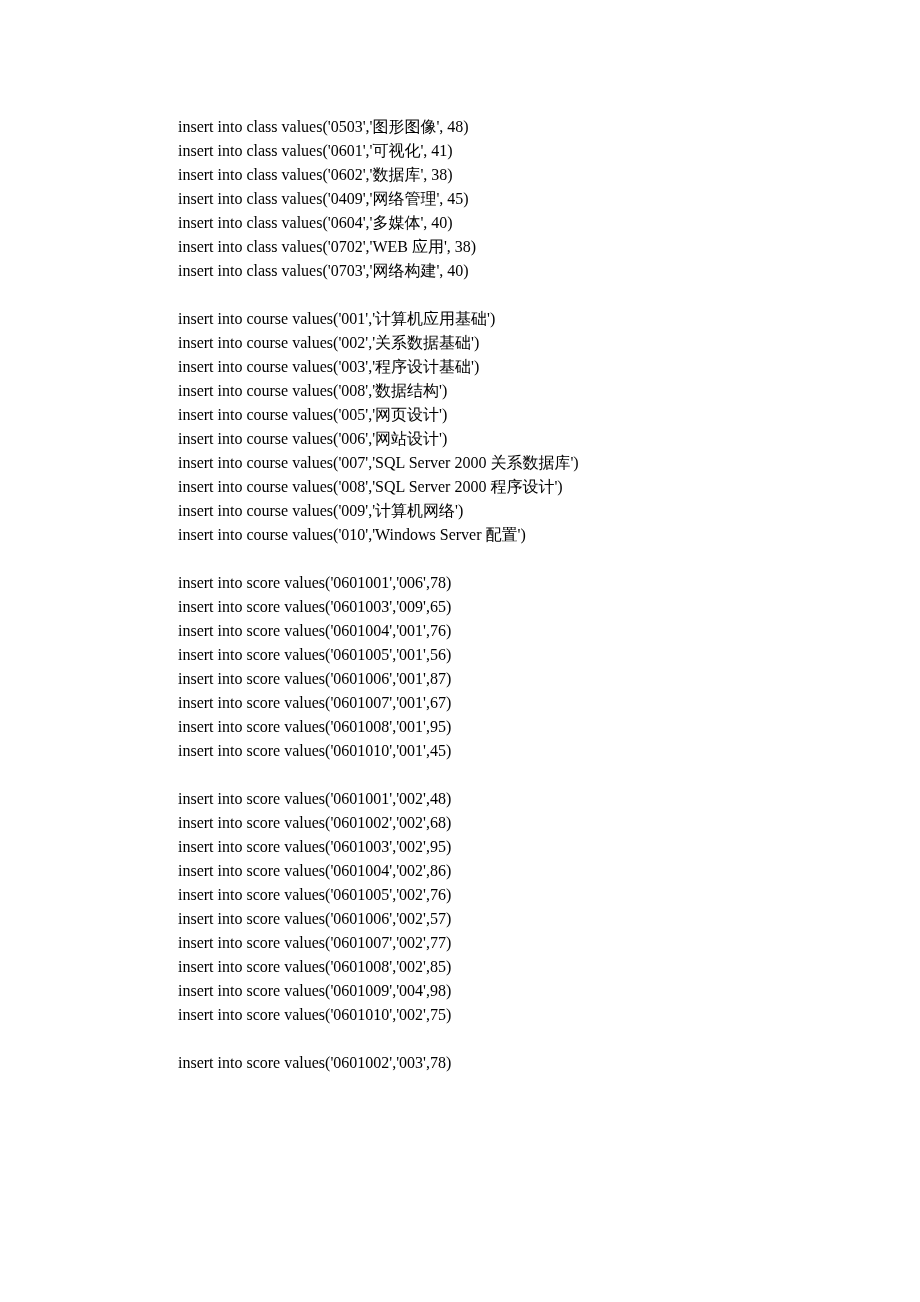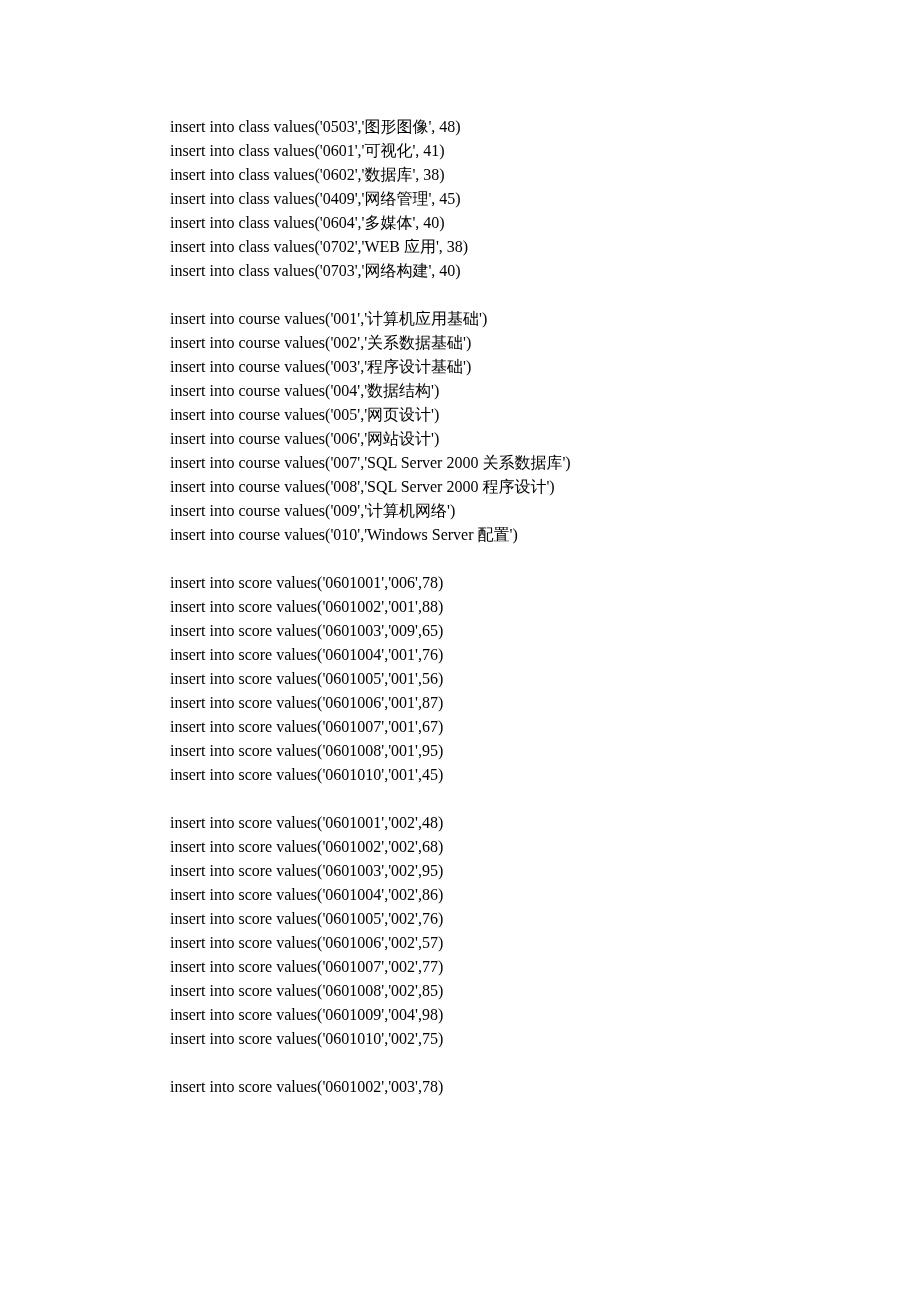--- a/index.html
+++ b/index.html
@@ -14,50 +14,50 @@
       font-family: "Times New Roman", "SimSun", serif;
       font-size: 16px;
       line-height: 24px;
       color: #000000;
     }
     .block {
       margin-bottom: 24px;
     }
     .line {
       white-space: nowrap;
+      margin-left: 8px;
     }
   </style>
 </head>
 <body>
 
 <div id="content">
     <div class="block">
       <div class="line">insert into class values('0503','图形图像', 48)</div>
       <div class="line">insert into class values('0601','可视化', 41)</div>
       <div class="line">insert into class values('0602','数据库', 38)</div>
       <div class="line">insert into class values('0409','网络管理', 45)</div>
       <div class="line">insert into class values('0604','多媒体', 40)</div>
       <div class="line">insert into class values('0702','WEB 应用', 38)</div>
       <div class="line">insert into class values('0703','网络构建', 40)</div>
     </div>
     <div class="block">
       <div class="line">insert into course values('001','计算机应用基础')</div>
       <div class="line">insert into course values('002','关系数据基础')</div>
       <div class="line">insert into course values('003','程序设计基础')</div>
-      <div class="line">insert into course values('004','数据结构')</div>
+      <div class="line">insert into course values('008','数据结构')</div>
       <div class="line">insert into course values('005','网页设计')</div>
       <div class="line">insert into course values('006','网站设计')</div>
       <div class="line">insert into course values('007','SQL Server 2000 关系数据库')</div>
       <div class="line">insert into course values('008','SQL Server 2000 程序设计')</div>
       <div class="line">insert into course values('009','计算机网络')</div>
       <div class="line">insert into course values('010','Windows Server  配置')</div>
     </div>
     <div class="block">
       <div class="line">insert into score values('0601001','006',78)</div>
-      <div class="line">insert into score values('0601002','001',88)</div>
       <div class="line">insert into score values('0601003','009',65)</div>
       <div class="line">insert into score values('0601004','001',76)</div>
       <div class="line">insert into score values('0601005','001',56)</div>
       <div class="line">insert into score values('0601006','001',87)</div>
       <div class="line">insert into score values('0601007','001',67)</div>
       <div class="line">insert into score values('0601008','001',95)</div>
       <div class="line">insert into score values('0601010','001',45)</div>
     </div>
     <div class="block">
       <div class="line">insert into score values('0601001','002',48)</div>

